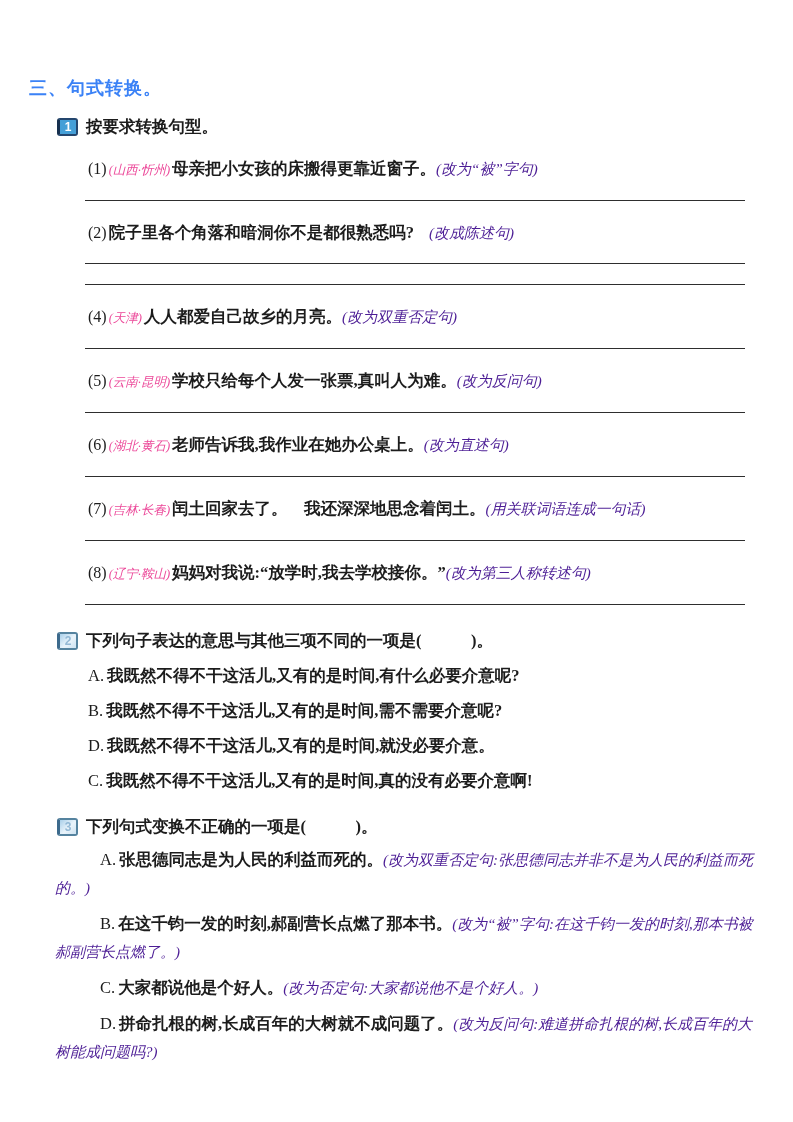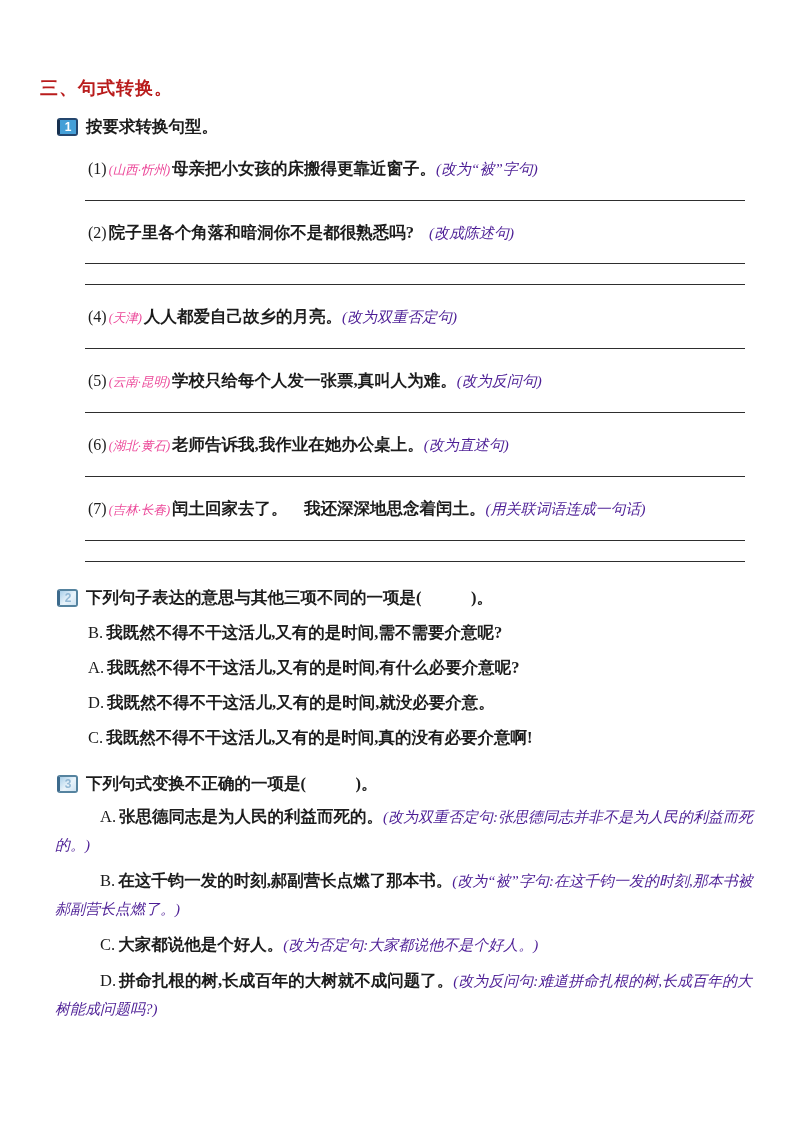--- a/index.html
+++ b/index.html
@@ -7,24 +7,24 @@
   body { font-family: "Liberation Serif", "DejaVu Serif", serif; color: #1c1c1c; }
   .page {
     position: relative;
     width: 793px; height: 1122px;
     margin: 0 auto;
     background: #ffffff;
     overflow: hidden;
     padding-top: 76px;
   }
   .section-title {
-    margin-left: 40px;
+    margin-left: 29px;
     font-size: 18px;
     font-weight: 700;
-    color: #b91c1c;
+    color: #3b82f6;
     letter-spacing: 1px;
   }
   .q-header {
     display: flex;
     align-items: center;
     gap: 8px;
     margin: 16px 0 0 57px;
   }
   .badge {
     display: inline-flex;
@@ -141,31 +141,34 @@
   <div class="sub-q">
     <span class="item-num">(6)</span><span class="region-tag">(湖北·黄石)</span><span class="stmt">老师告诉我,我作业在她办公桌上。</span><span class="note">(改为直述句)</span>
   </div>
   <div class="answer-line"></div>
 
   <div class="sub-q">
     <span class="item-num">(7)</span><span class="region-tag">(吉林·长春)</span><span class="stmt">闰土回家去了。　我还深深地思念着闰土。</span><span class="note">(用关联词语连成一句话)</span>
   </div>
   <div class="answer-line"></div>
 
+  <div class="sub-q">
+    <span class="item-num">(8)</span><span class="region-tag">(辽宁·鞍山)</span><span class="stmt">妈妈对我说:“放学时,我去学校接你。”</span><span class="note">(改为第三人称转述句)</span>
+  </div>
   <div class="answer-line"></div>
 
   <div class="q-header mc-header">
     <span class="badge faded">2</span>
     <span class="q-prompt">下列句子表达的意思与其他三项不同的一项是(　　　)。</span>
   </div>
   <div class="mc-option">
-    <span class="opt-label">B.</span><span class="opt-text">我既然不得不干这活儿,又有的是时间,需不需要介意呢?</span>
+    <span class="opt-label">A.</span><span class="opt-text">我既然不得不干这活儿,又有的是时间,有什么必要介意呢?</span>
   </div>
   <div class="mc-option">
-    <span class="opt-label">A.</span><span class="opt-text">我既然不得不干这活儿,又有的是时间,有什么必要介意呢?</span>
+    <span class="opt-label">B.</span><span class="opt-text">我既然不得不干这活儿,又有的是时间,需不需要介意呢?</span>
   </div>
   <div class="mc-option">
     <span class="opt-label">D.</span><span class="opt-text">我既然不得不干这活儿,又有的是时间,就没必要介意。</span>
   </div>
   <div class="mc-option">
     <span class="opt-label">C.</span><span class="opt-text">我既然不得不干这活儿,又有的是时间,真的没有必要介意啊!</span>
   </div>
 
   <div class="q-header mc-header">
     <span class="badge faded">3</span>

